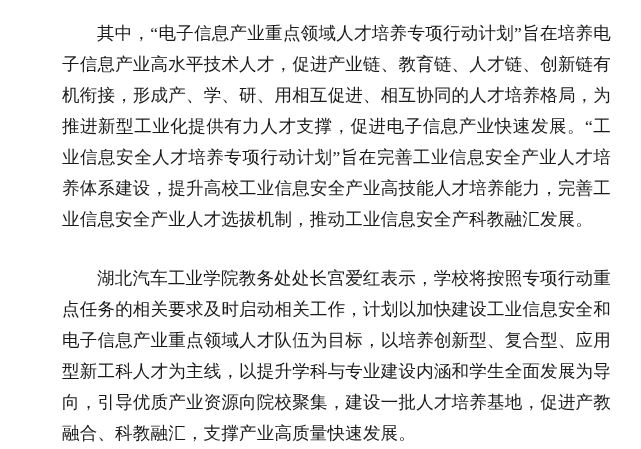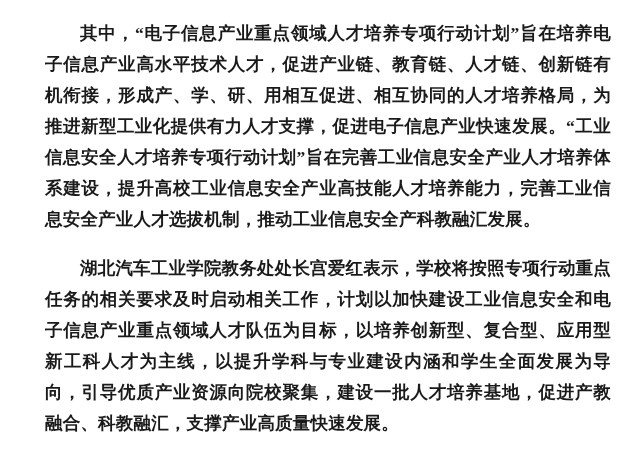--- a/index.html
+++ b/index.html
@@ -11,36 +11,35 @@
     height: 449px;
     background: #ffffff;
     font-family: "Liberation Serif", "DejaVu Serif", serif;
     overflow: hidden;
   }
   .page {
     position: relative;
     width: 641px;
     height: 449px;
     box-sizing: border-box;
-    padding: 18px 30px 10px 45px;
+    padding: 18px 30px 10px 62px;
     background: #ffffff;
-    font-weight: bold;
   }
   .para {
     color: #1a1a1a;
     font-size: 17.5px;
     line-height: 31px;
     text-align: justify;
     text-justify: inter-ideograph;
     letter-spacing: 0.2px;
     margin: 0;
     white-space: pre-wrap;
   }
   .para + .para {
-    margin-top: 18px;
+    margin-top: 28px;
   }
   .indent {
     text-indent: 2em;
   }
 </style>
 </head>
 <body>
 
 <div class="page">
   <p class="para indent">其中，“电子信息产业重点领域人才培养专项行动计划”旨在培养电子信息产业高水平技术人才，促进产业链、教育链、人才链、创新链有机衔接，形成产、学、研、用相互促进、相互协同的人才培养格局，为推进新型工业化提供有力人才支撑，促进电子信息产业快速发展。“工业信息安全人才培养专项行动计划”旨在完善工业信息安全产业人才培养体系建设，提升高校工业信息安全产业高技能人才培养能力，完善工业信息安全产业人才选拔机制，推动工业信息安全产科教融汇发展。</p>

